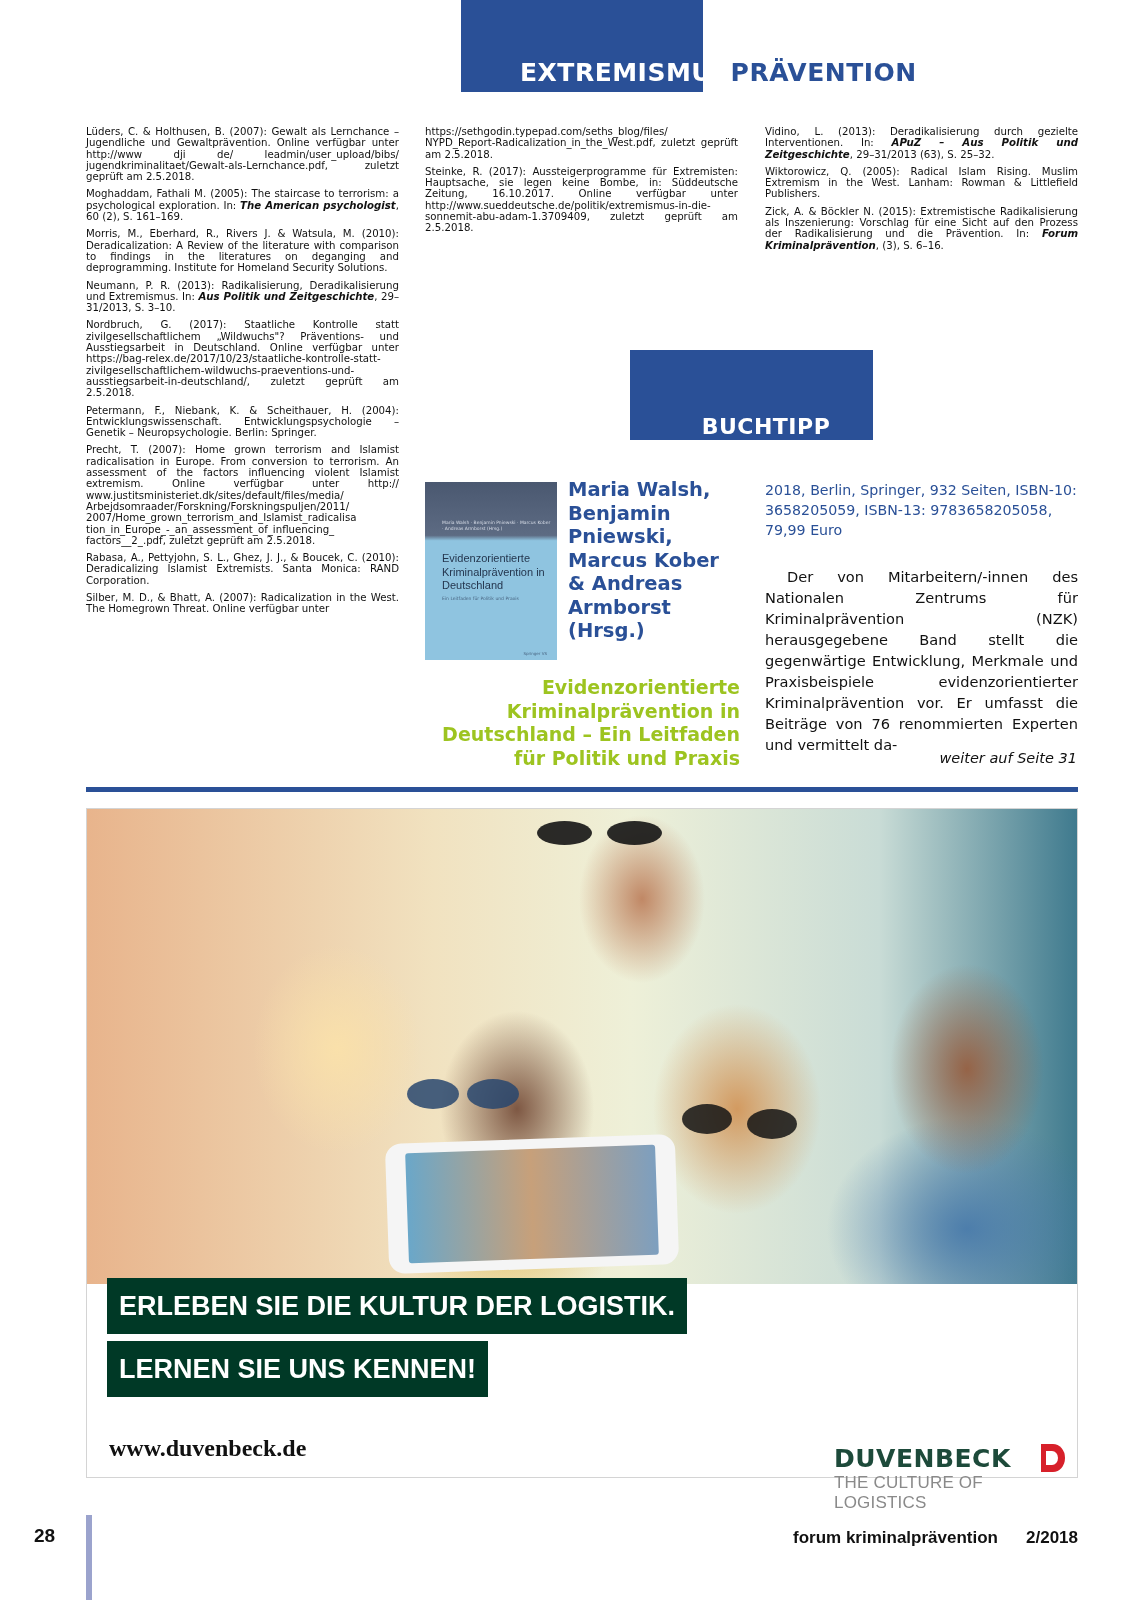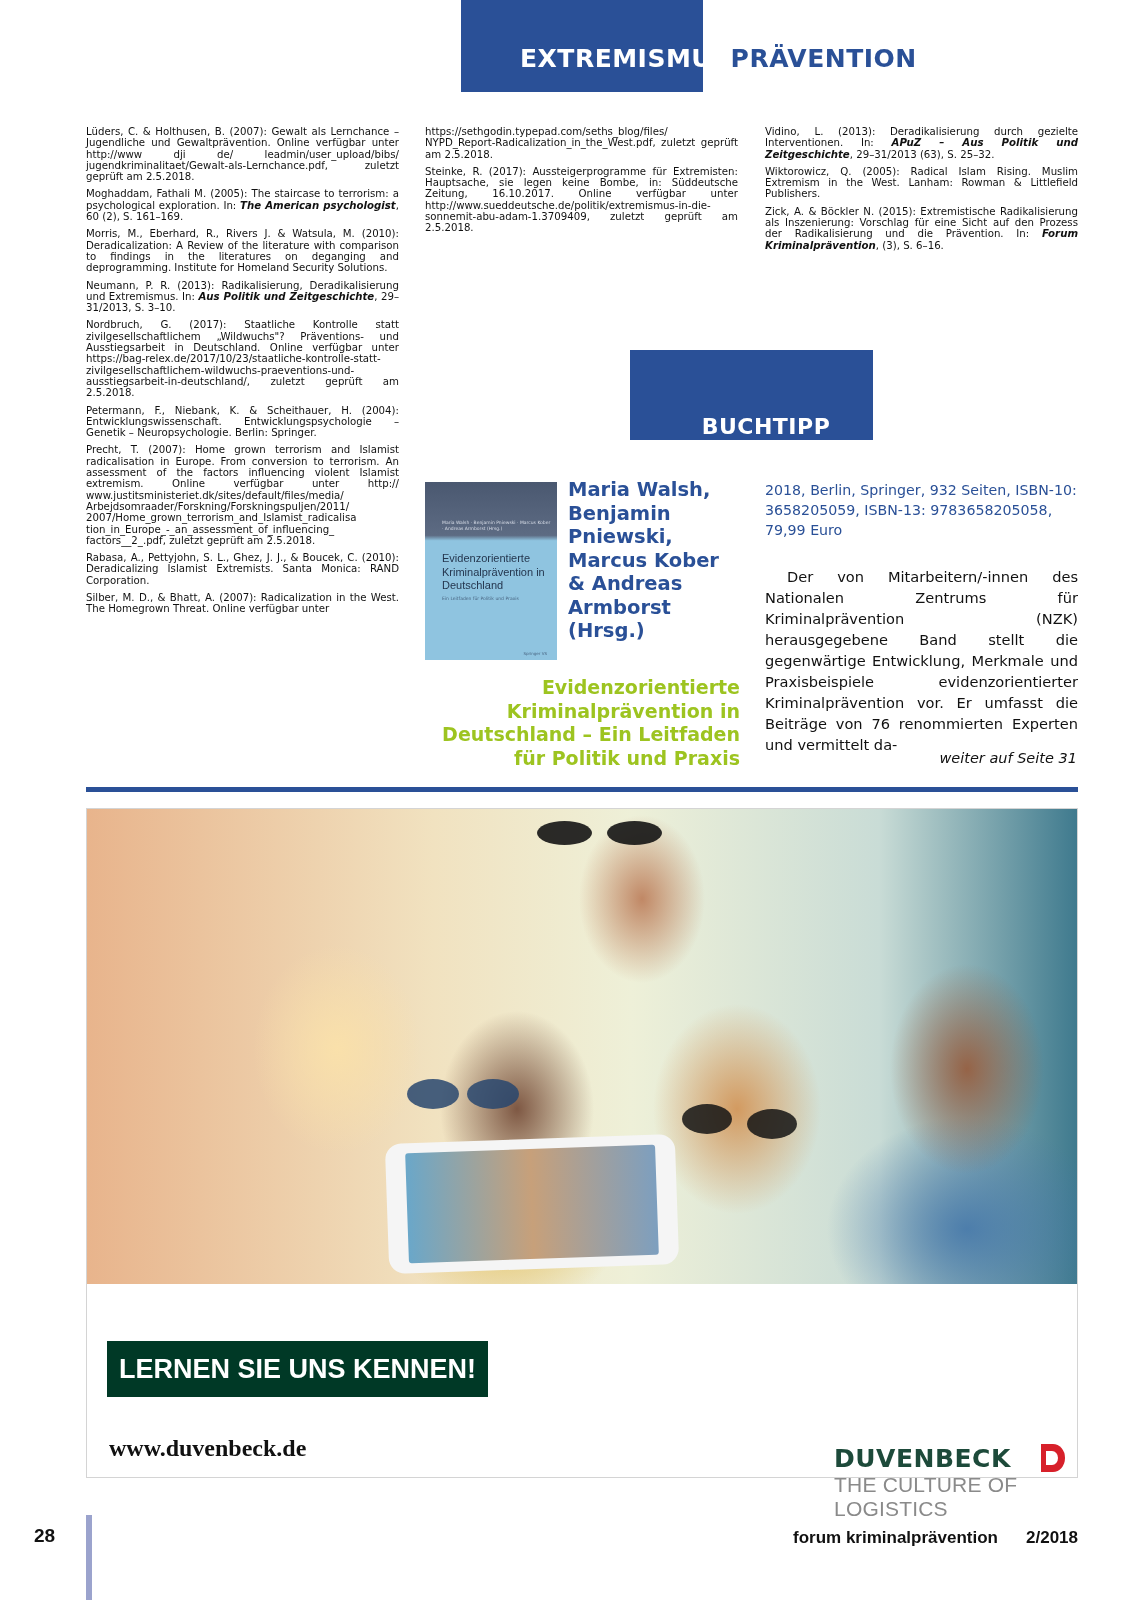--- a/index.html
+++ b/index.html
@@ -1,21 +1,21 @@
 <!DOCTYPE html>
 <html><head>
 <meta charset="utf-8">
 <style>
   * { box-sizing: border-box; margin: 0; padding: 0; }
   html, body { width: 1132px; height: 1600px; background: #ffffff; overflow: hidden; }
   body { position: relative; font-family: "DejaVu Sans", sans-serif; color: #111; }
 
   
   .header-block { position: absolute; left: 461px; top: 0; width: 242px; height: 92px; background: #2a5097; }
-  .header-title { position: absolute; left: 520px; top: 44px; font-family: "DejaVu Sans", sans-serif; font-weight: bold; font-size: 25px; letter-spacing: 0.5px; white-space: nowrap; }
+  .header-title { position: absolute; left: 520px; top: 58px; font-family: "DejaVu Sans", sans-serif; font-weight: bold; font-size: 25px; letter-spacing: 0.5px; white-space: nowrap; }
   .header-title .hw { color: #ffffff; }
   .header-title .hb { color: #2a5097; }
 
   
   .refcol { position: absolute; font-size: 10.2px; line-height: 11.3px; text-align: justify; color: #111; }
   .refcol p { margin-bottom: 6px; hyphens: auto; }
   .refcol b { font-weight: bold; font-style: italic; }
   .col1 { left: 86px; top: 126px; width: 313px; }
   .col2 { left: 425px; top: 126px; width: 313px; }
   .col3 { left: 765px; top: 126px; width: 313px; }
@@ -55,21 +55,21 @@
   .ad-phone-screen { position: absolute; left: 20px; top: 10px; right: 20px; bottom: 10px; background: linear-gradient(90deg, #6aa7c9, #c7a07a, #7d9fbf); border-radius: 3px; }
   .glasses { position: absolute; height: 30px; border-radius: 50%; background: rgba(40,70,110,0.85); }
 
   .ad-banner { position: absolute; left: 20px; background: #003926; color: #fff; font-family: "Liberation Sans", sans-serif; font-weight: bold; font-size: 27px; padding: 0 12px; line-height: 56px; white-space: nowrap; }
   .ad-banner.b1 { top: 469px; }
   .ad-banner.b2 { top: 532px; }
   .ad-url { position: absolute; left: 22px; top: 626px; font-family: Liberation Serif, serif; font-weight: bold; font-size: 24px; color: #111; }
   .ad-logo { position: absolute; left: 747px; top: 587px; width: 230px; margin-top: 48px; }
   .ad-logo-name { font-family: "DejaVu Sans", sans-serif; font-weight: bold; font-size: 25px; color: #1d4a3a; letter-spacing: 0.5px; }
   .ad-logo-mark { position: absolute; left: 207px; top: 0px; width: 24px; height: 28px; }
-  .ad-logo-tag { font-family: "Liberation Sans", sans-serif; font-size: 21px; color: #8a8a8a; margin-top: 0px; letter-spacing: 0.2px; }
+  .ad-logo-tag { font-family: "Liberation Sans", sans-serif; font-size: 17px; color: #8a8a8a; margin-top: 0px; letter-spacing: 0.2px; }
 
   
   .page-num { position: absolute; left: 34px; top: 1525px; font-family: "Liberation Sans", sans-serif; font-weight: bold; font-size: 19px; color: #111; }
   .footer-bar { position: absolute; left: 86px; top: 1515px; width: 6px; height: 85px; background: #9ba3cd; }
   .footer-pub { position: absolute; right: 54px; top: 1528px; font-family: "Liberation Sans", sans-serif; font-weight: bold; font-size: 17px; color: #111; white-space: nowrap; }
   .footer-pub span + span { margin-left: 28px; }
 </style>
 </head>
 <body>
 
@@ -124,20 +124,21 @@
     <div class="glasses" style="left:320px;top:270px;width:52px;"></div>
     <div class="glasses" style="left:380px;top:270px;width:52px;"></div>
     <div class="glasses" style="left:595px;top:295px;width:50px;background:rgba(20,20,20,0.85);"></div>
     <div class="glasses" style="left:660px;top:300px;width:50px;background:rgba(20,20,20,0.85);"></div>
     <div class="glasses" style="left:450px;top:12px;width:55px;height:24px;background:rgba(20,20,20,0.9);"></div>
     <div class="glasses" style="left:520px;top:12px;width:55px;height:24px;background:rgba(20,20,20,0.9);"></div>
     <div class="ad-phone">
       <div class="ad-phone-screen"></div>
     </div>
   </div>
+  <div class="ad-banner b1">ERLEBEN SIE DIE KULTUR DER LOGISTIK.</div>
   <div class="ad-banner b2">LERNEN SIE UNS KENNEN!</div>
   <div class="ad-url">www.duvenbeck.de</div>
   <div class="ad-logo">
     <div class="ad-logo-name">DUVENBECK</div>
     <svg class="ad-logo-mark" viewBox="0 0 24 28">
       <path d="M0 0 H12 A12 14 0 0 1 12 28 H0 Z" fill="#d7202a"></path>
       <path d="M5 7 H11 A6 7 0 0 1 11 21 H5 Z" fill="#ffffff"></path>
       <rect x="0" y="0" width="5" height="28" fill="#d7202a"></rect>
     </svg>
     <div class="ad-logo-tag">THE CULTURE OF LOGISTICS</div>

